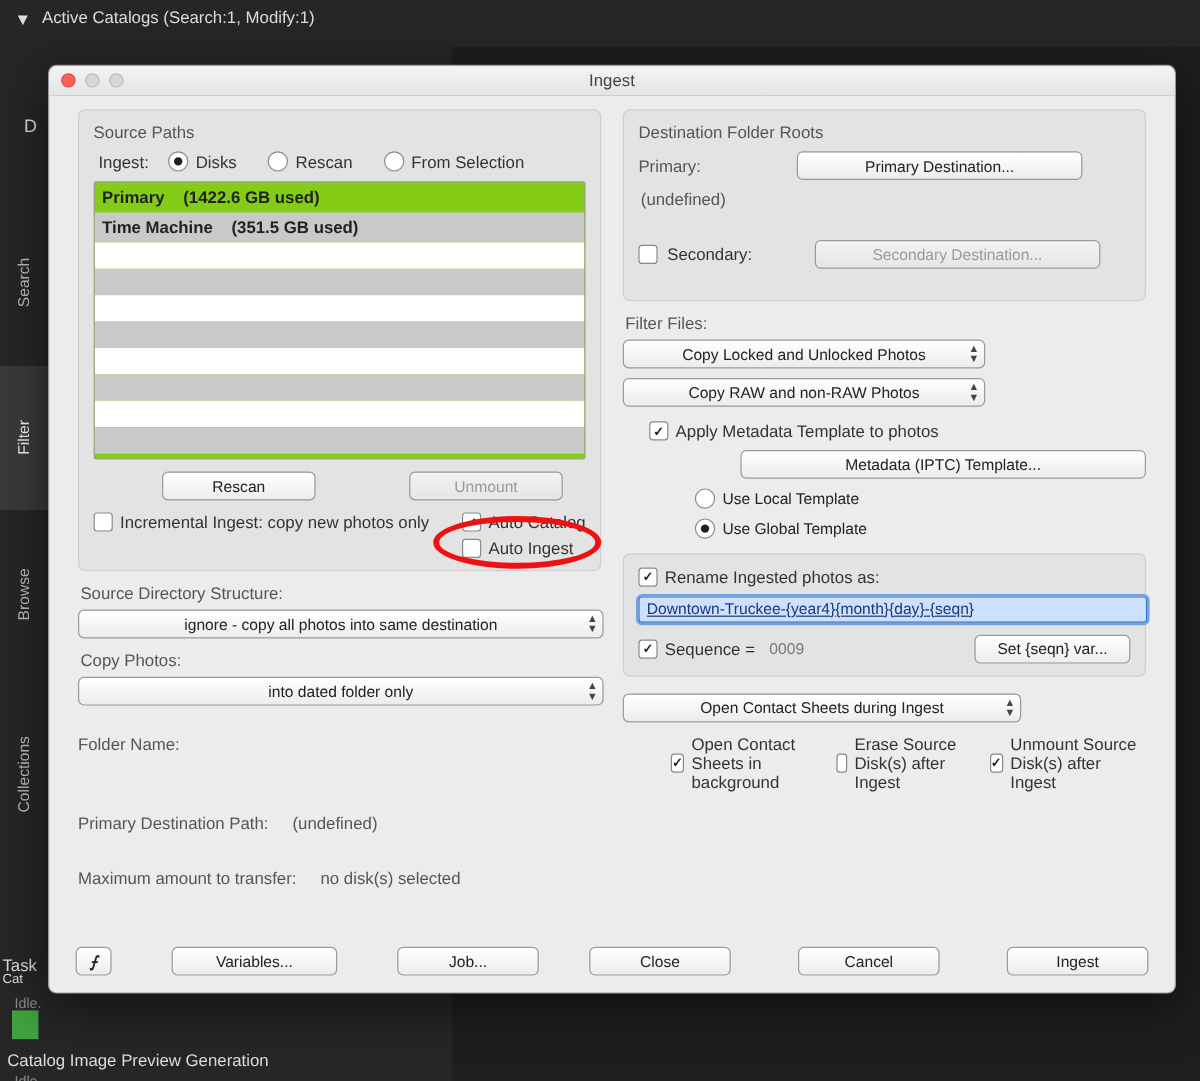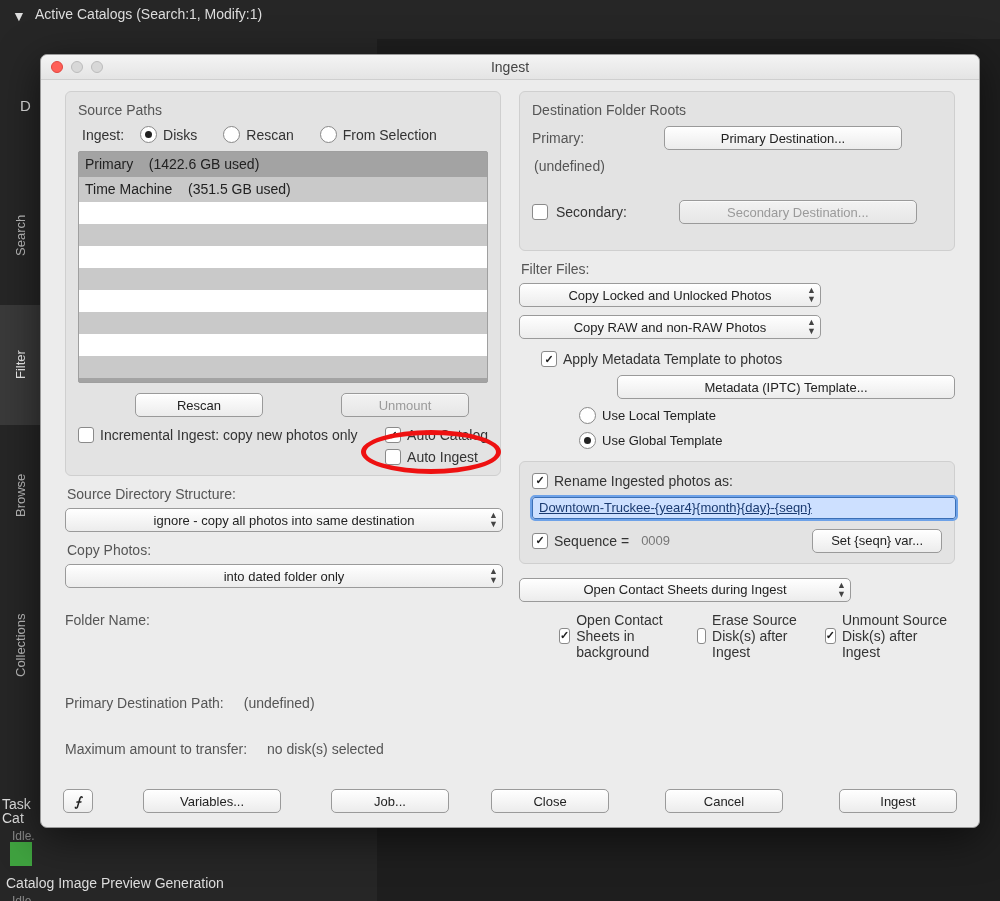--- a/index.html
+++ b/index.html
@@ -11,21 +11,21 @@
   .panel-header .tri{display:inline-block;margin-right:6px;transform:translateY(2px);}
   .side-tabs{position:absolute;left:0;top:165px;width:40px;}
   .side-tab{width:40px;display:flex;align-items:center;justify-content:center;
     color:#bbb;font-size:13px;writing-mode:vertical-rl;transform:rotate(180deg);}
   .st-search{height:140px;}
   .st-filter{height:120px;background:#3a3a3a;color:#eee;font-weight:500;}
   .st-browse{height:140px;}
   .st-coll  {height:160px;}
   .dletter{position:absolute;left:20px;top:97px;color:#ddd;font-size:15px;}
   .tasks-label{position:absolute;left:2px;top:796px;color:#ddd;font-size:14px;}
-  .cat-label{position:absolute;left:2px;top:810px;color:#ddd;font-size:14px;font-weight:500;}
+  .cat-label{position:absolute;left:2px;top:810px;color:#ddd;font-size:11px;font-weight:500;}
   .idle1{position:absolute;left:12px;top:829px;color:#888;font-size:12px;}
   .greenbar{position:absolute;left:10px;top:842px;width:22px;height:24px;background:#3fa23f;}
   .cipg{position:absolute;left:6px;top:875px;color:#ddd;font-size:14px;}
   .idle2{position:absolute;left:12px;top:894px;color:#888;font-size:12px;}
   .right-dark{position:absolute;left:377px;top:39px;width:623px;height:862px;background:#1e1e1e;}
   
   .dialog{position:absolute;left:40px;top:54px;width:938px;height:772px;
     background:#ececec;border:1px solid #9a9a9a;border-radius:7px;
     box-shadow:0 10px 40px rgba(0,0,0,.55);}
   .titlebar{height:24px;position:relative;border-bottom:1px solid #cfcfcf;
@@ -45,22 +45,22 @@
   .grp-title{font-size:14px;color:#555;margin-bottom:8px;}
   
   .radio-row{display:flex;align-items:center;gap:26px;font-size:14px;color:#333;
     margin:2px 0 8px 4px;}
   .radio-row .lab{margin-right:-10px;}
   .radio{display:inline-flex;align-items:center;gap:6px;cursor:pointer;}
   .r-dot{width:15px;height:15px;border-radius:50%;background:#fff;border:1px solid #888;
     display:inline-flex;align-items:center;justify-content:center;}
   .r-dot.on::after{content:"";width:7px;height:7px;border-radius:50%;background:#222;}
   
-  .disk-list{height:230px;border:1px solid #9f9f9f;background:#a3a3a3;border-radius:2px;
-    overflow:hidden;}
+  .disk-list{height:230px;border:1px solid #9f9f9f;background:#84cc16;border-radius:2px;
+    overflow:hidden;font-weight:bold;}
   .disk-row{height:25px;line-height:25px;padding:0 6px;font-size:14px;color:#222;}
   .disk-row:nth-child(2){background:#fff;}
   .disk-row.sel{background:#c9c9c9;}
   .disk-stripe{height:22px;}
   .disk-stripe.a{background:#c9c9c9;}
   .disk-stripe.b{background:#fff;}
   
   .btn{display:inline-flex;align-items:center;justify-content:center;
     height:22px;padding:0 18px;border:1px solid #9a9a9a;border-radius:5px;
     background:linear-gradient(#ffffff,#ececec);font-size:13px;color:#222;
@@ -219,21 +219,21 @@
             <span>▲</span>
             <span>▼</span>
           </span>
       </div>
 
       <div class="kv" style="margin-top:24px">
         <span>Folder Name:</span>
         <span class="v"></span>
       </div>
 
-      <div class="kv" style="margin-top:67px">
+      <div class="kv" style="margin-top:50px">
         <span>Primary Destination Path:</span>
         <span class="v">(undefined)</span>
       </div>
 
       <div class="kv" style="margin-top:30px">
         <span>Maximum amount to transfer:</span>
         <span class="v">no disk(s) selected</span>
       </div>
     </div>
 

